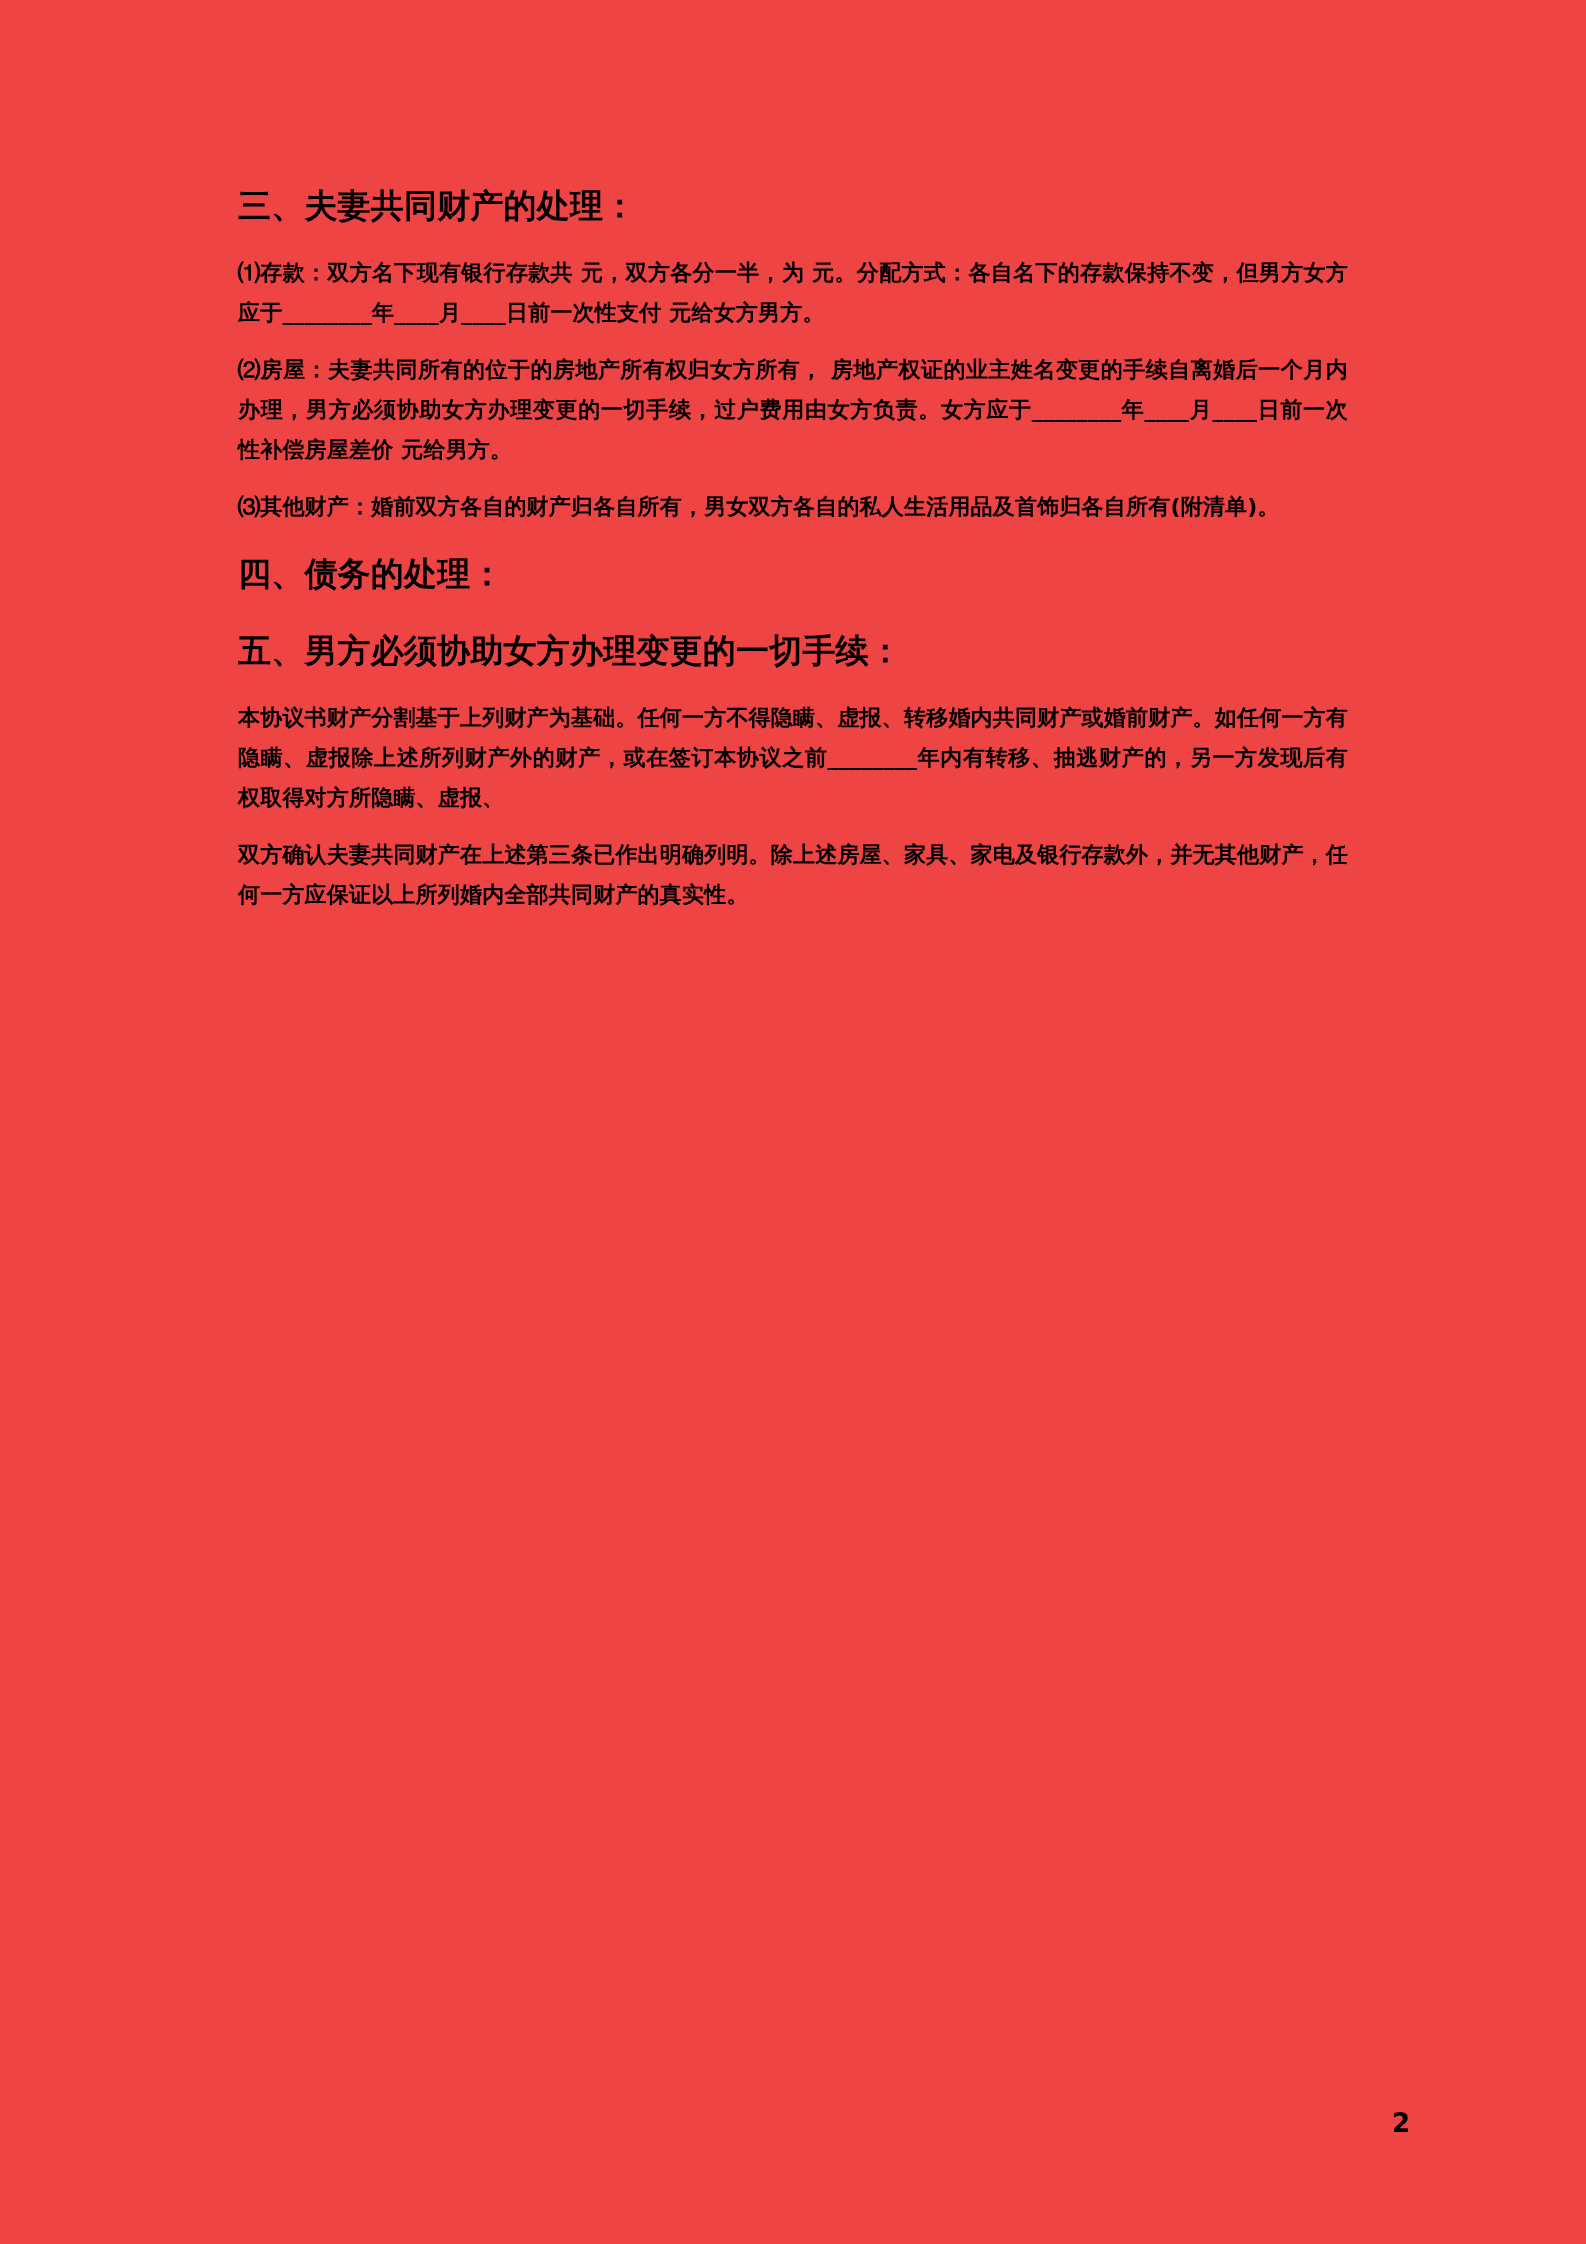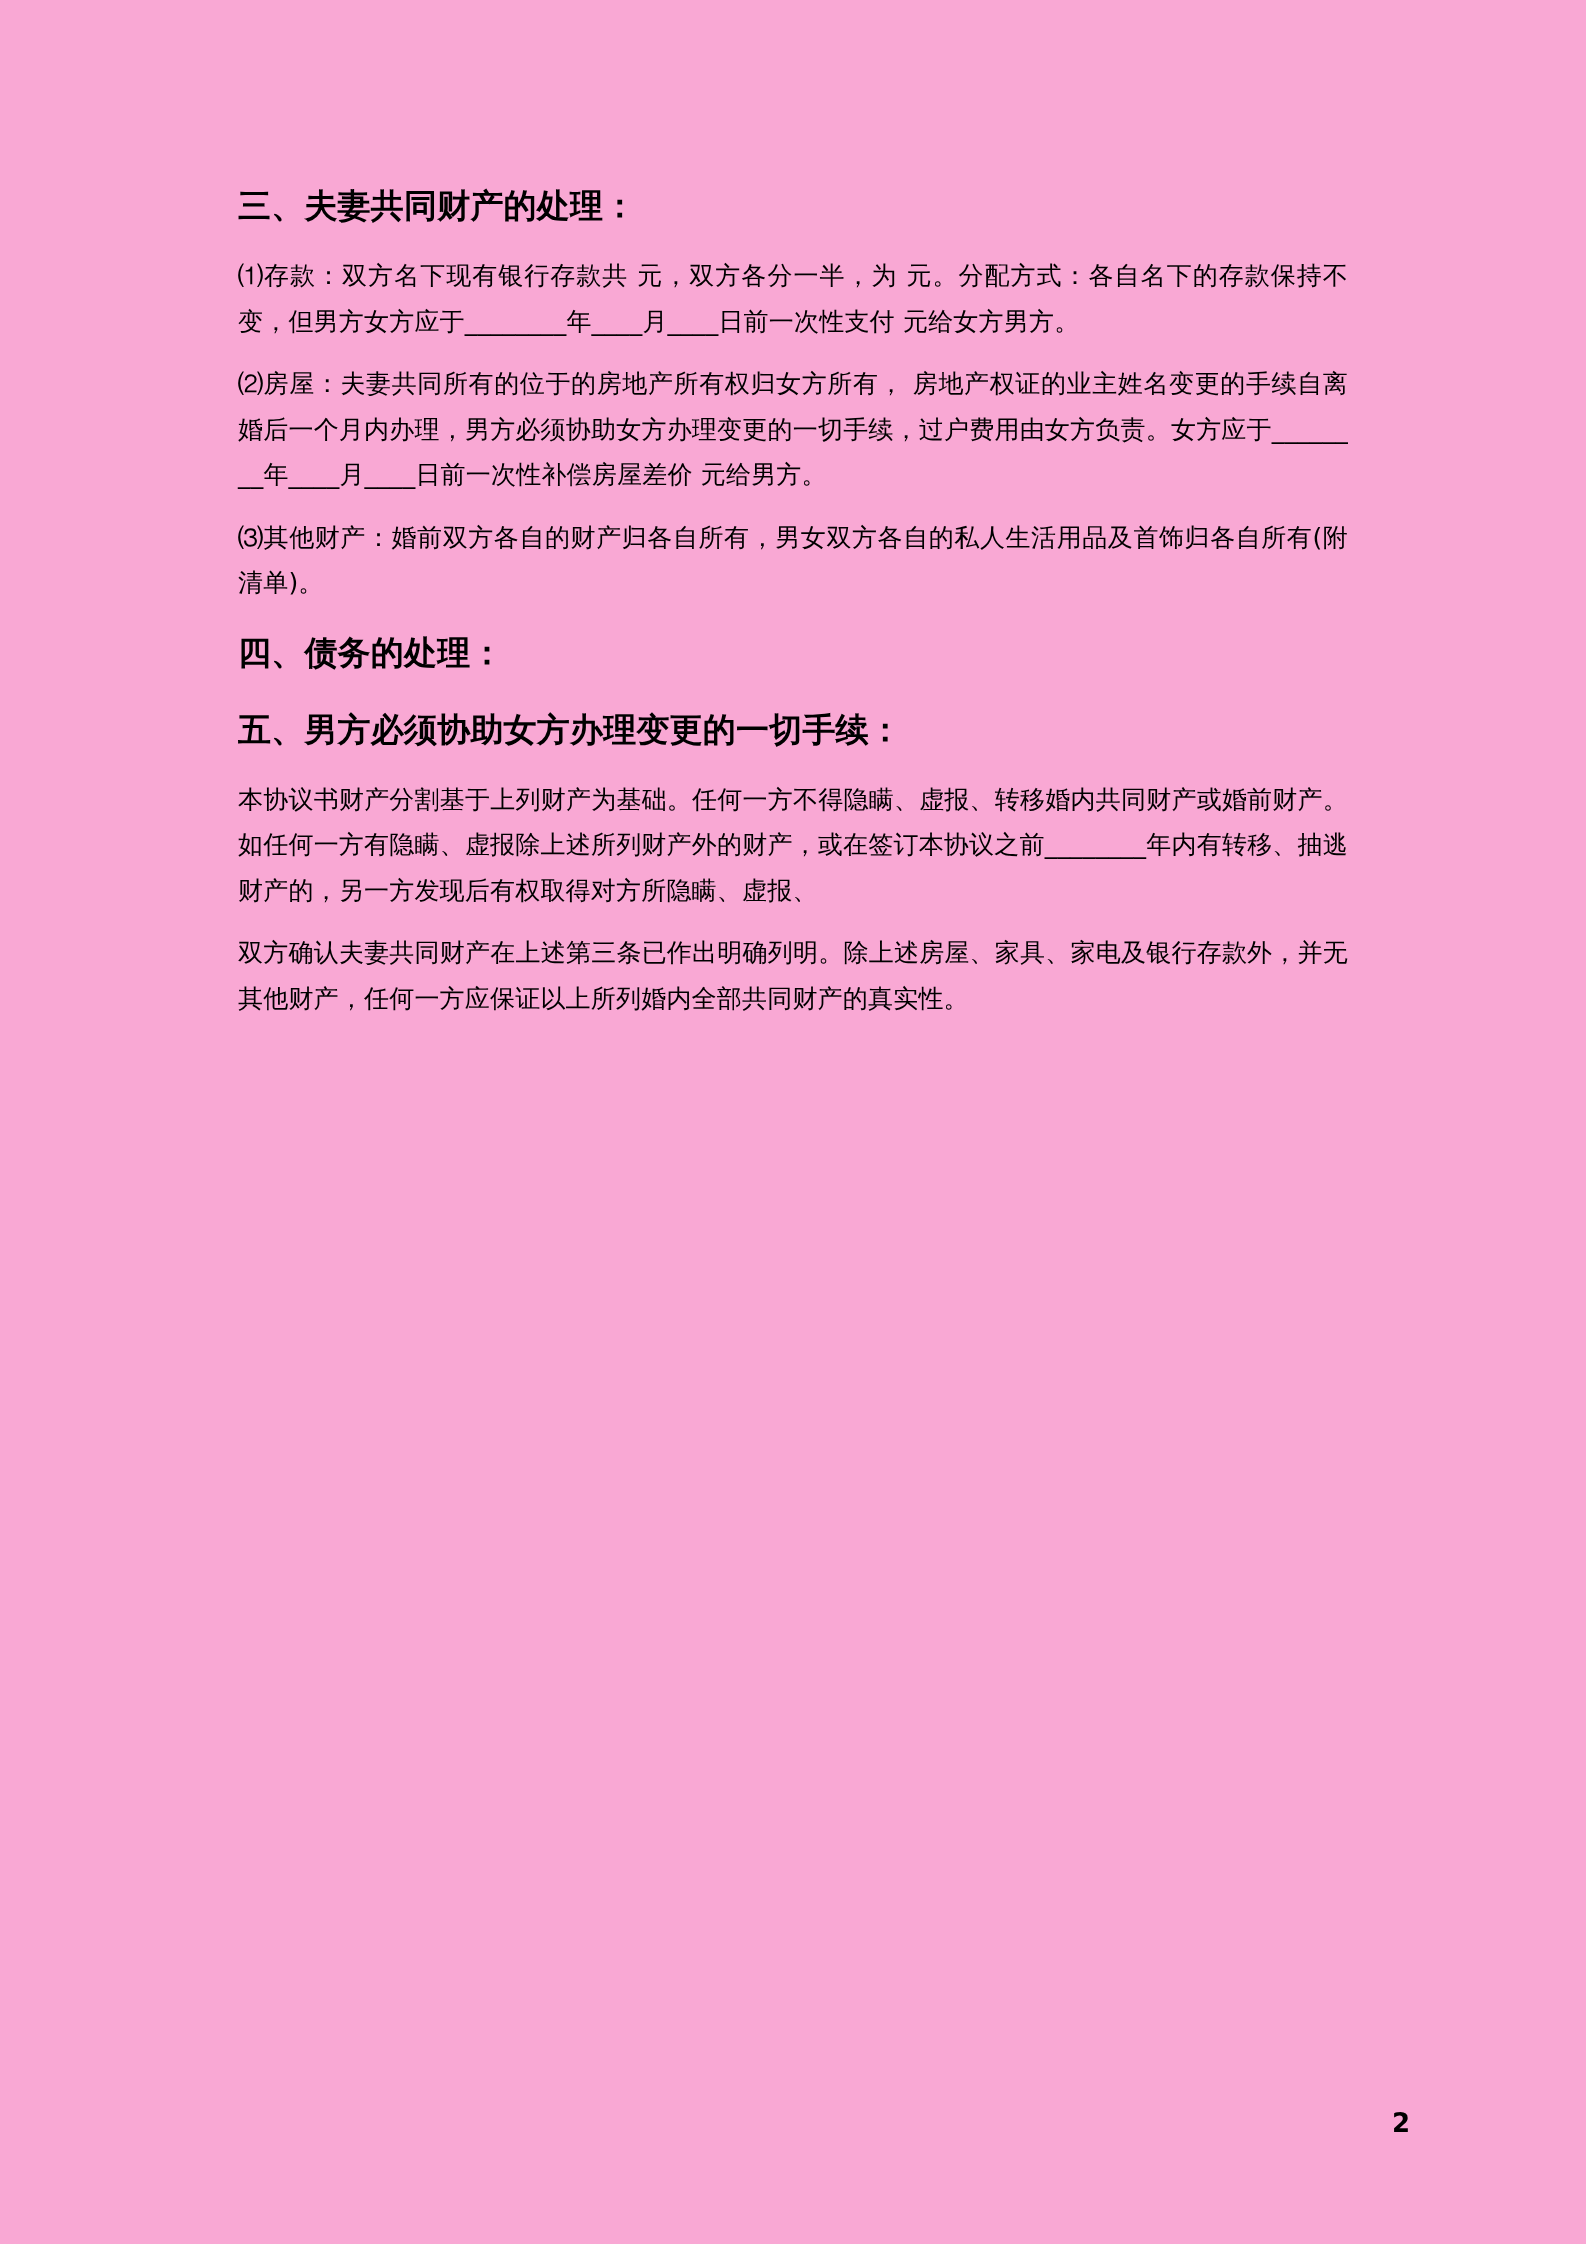--- a/index.html
+++ b/index.html
@@ -7,37 +7,37 @@
     padding: 0;
     background: #ffffff;
   }
   body {
     font-family: "DejaVu Sans", "Liberation Sans", sans-serif;
   }
   .page {
     position: relative;
     width: 1586px;
     height: 2244px;
-    background: #f9a8d4;
+    background: #ef4444;
     box-sizing: border-box;
     overflow: hidden;
   }
   .content {
     position: absolute;
     left: 238px;
     top: 176px;
     width: 1110px;
   }
   .para {
-    font-size: 25px;
+    font-size: 22px;
     line-height: 1.82;
     color: #000000;
     margin: 0 0 17px 0;
     text-align: justify;
-    font-weight: 400;
+    font-weight: 700;
     letter-spacing: 0.2px;
     white-space: pre-wrap;
     word-break: break-all;
   }
   .heading {
     font-size: 33px;
     line-height: 1.82;
     color: #000000;
     font-weight: 700;
     margin: 0 0 17px 0;

